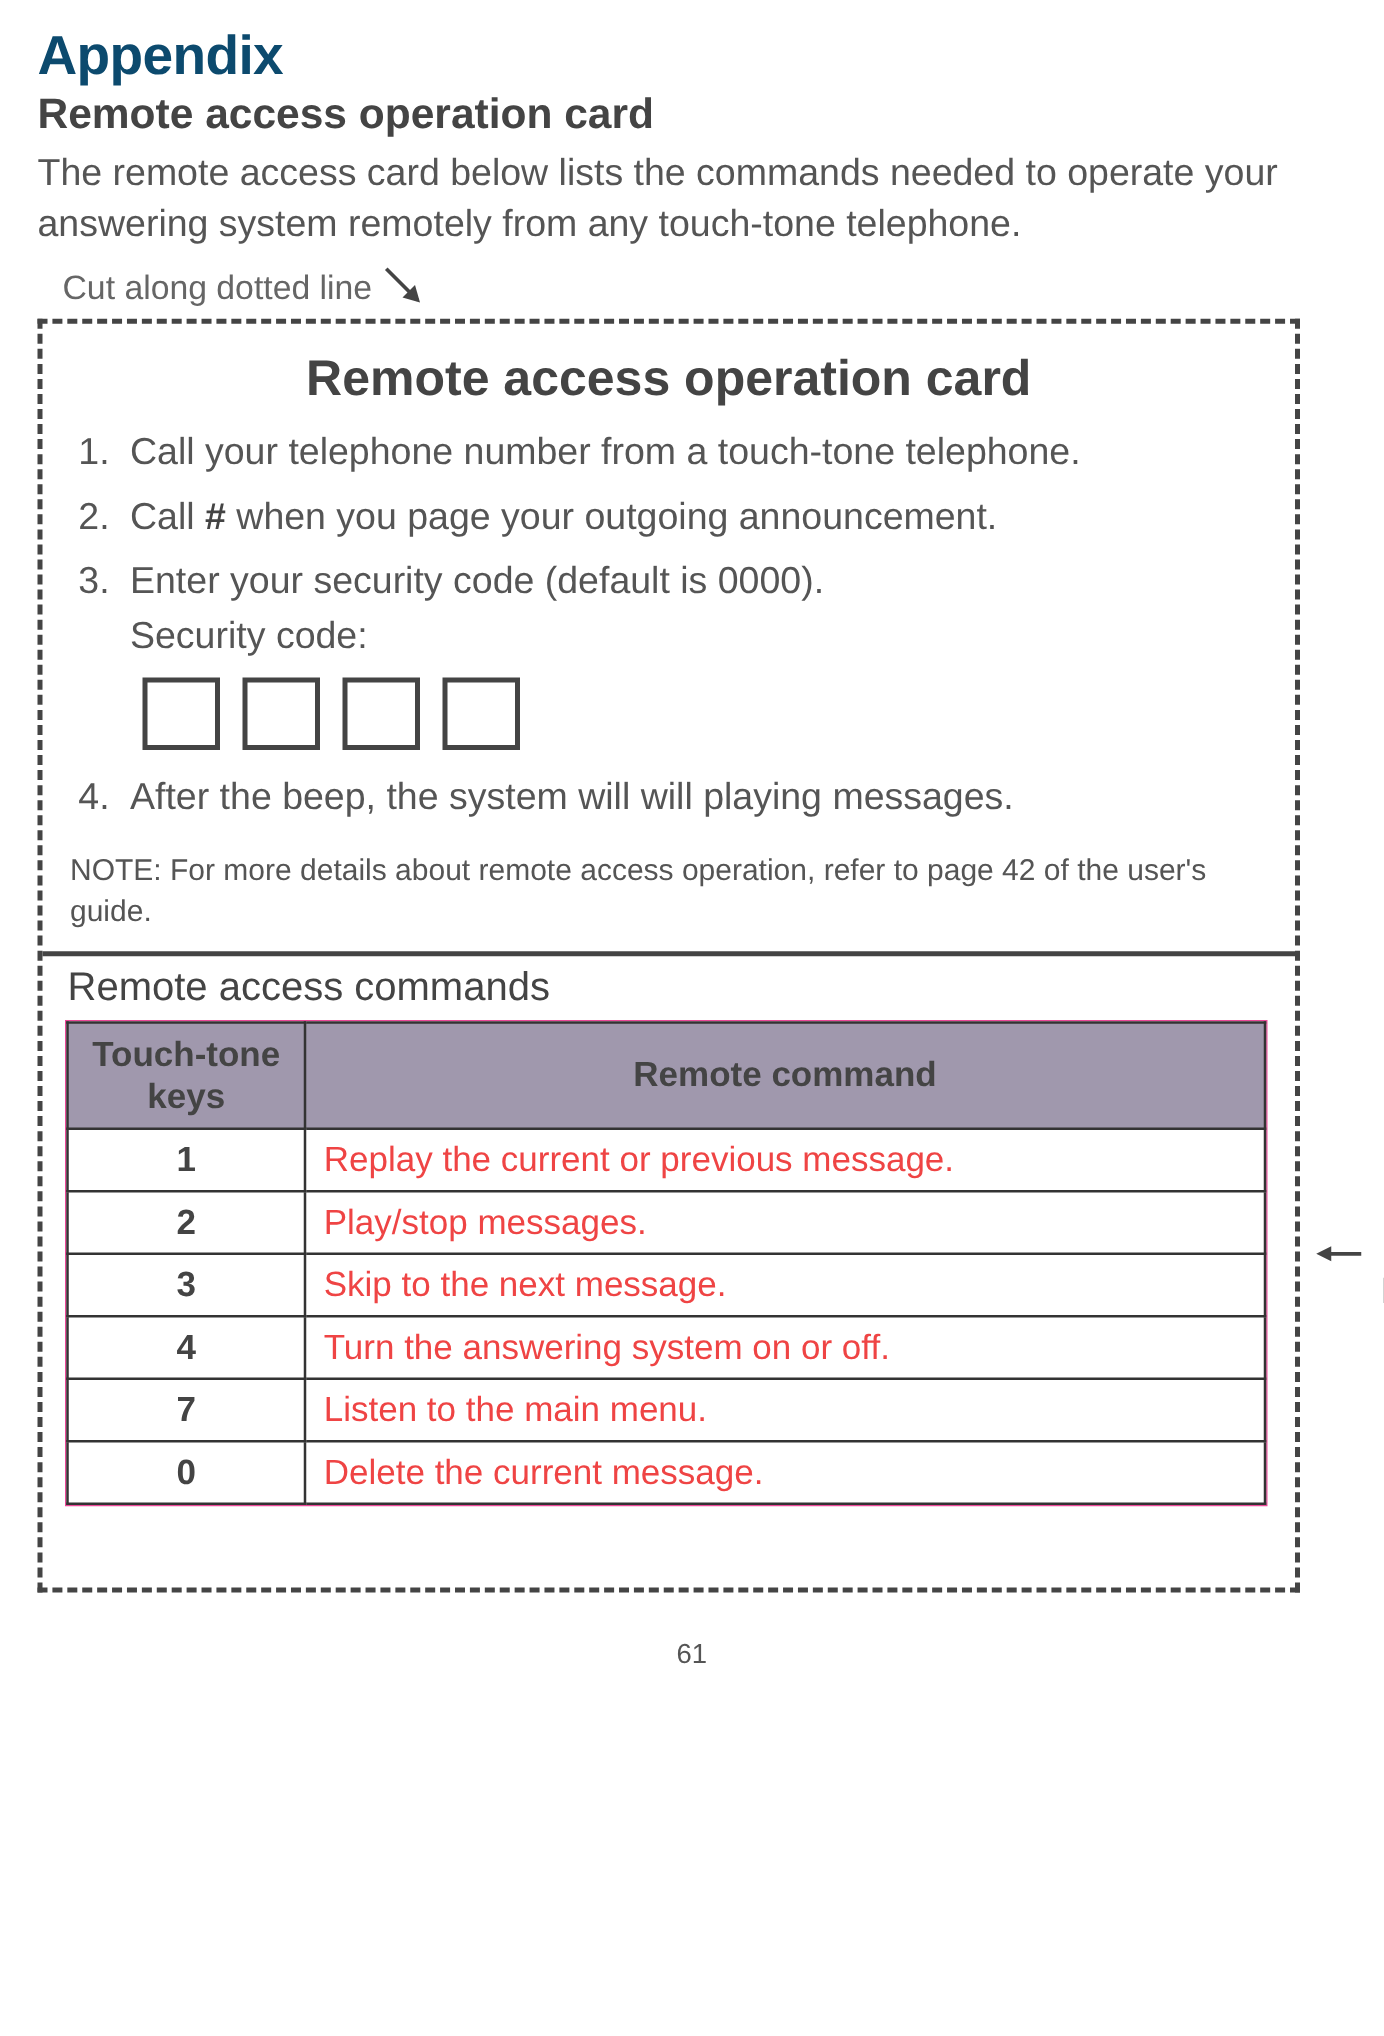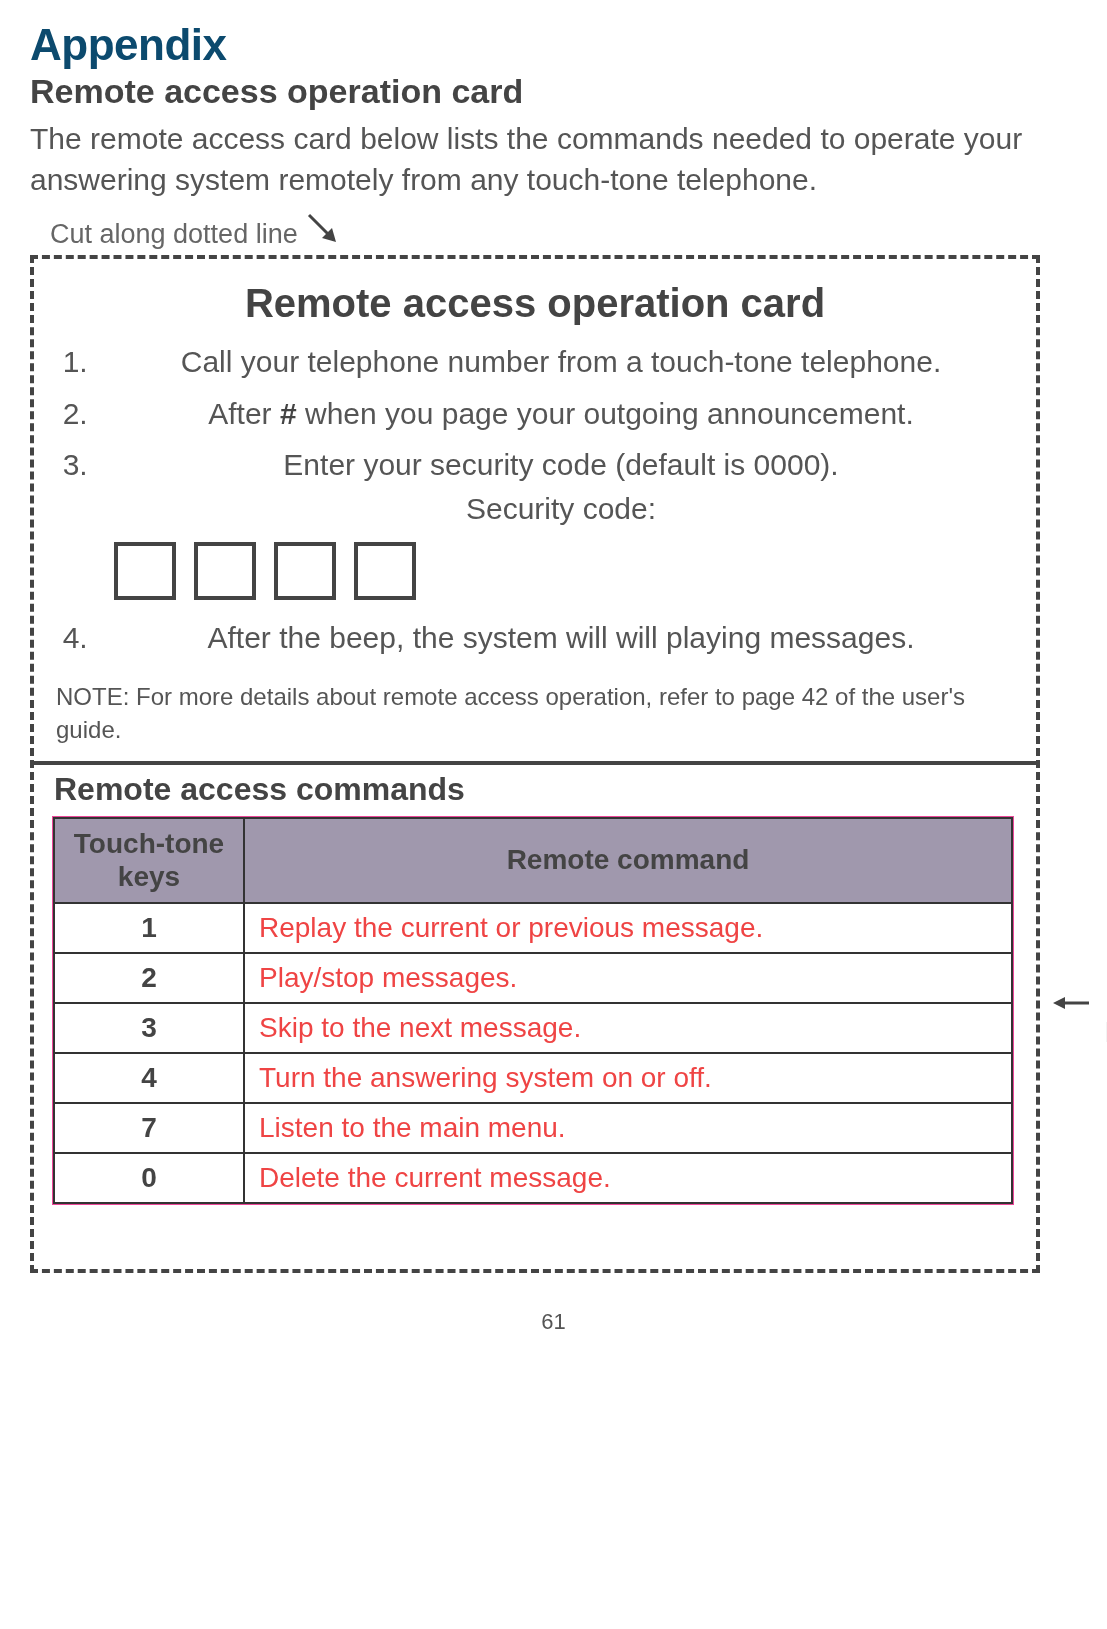--- a/index.html
+++ b/index.html
@@ -33,21 +33,21 @@
       line-height: 1.35;
       margin: 0 0 10px 0;
       color: #555;
     }
     .cut-along {
       font-size: 27px;
       color: #666;
       margin-left: 20px;
       margin-bottom: 5px;
       display: flex;
-      align-items: flex-end;
+      align-items: center;
       gap: 6px;
     }
     .arrow-down-right {
       display: inline-block;
       width: 40px;
       height: 40px;
     }
     .card-wrapper {
       position: relative;
     }
@@ -62,21 +62,20 @@
       font-weight: bold;
       margin: 8px 0 14px 0;
       color: #444;
     }
     ol {
       margin: 0 0 18px 0;
       padding-left: 44px;
       font-size: 30px;
       color: #555;
       line-height: 1.45;
-      text-align: center;
     }
     ol li {
       margin-bottom: 8px;
       padding-left: 8px;
     }
     .code-boxes {
       display: flex;
       gap: 18px;
       margin: 12px 0 16px 10px;
     }
@@ -90,21 +89,21 @@
       color: #555;
       line-height: 1.4;
       margin: 20px 0 14px 4px;
     }
     .fold-line {
       border-top: 4px solid #444;
       margin: 0 -18px 6px -18px;
     }
     .commands-title {
       font-size: 32px;
-      font-weight: bold;
+      font-weight: normal;
       color: #444;
       margin: 6px 0 8px 2px;
     }
     table {
       border-collapse: collapse;
       width: 960px;
       margin: 0 auto;
     }
     th, td {
       border: 2px solid #333;
@@ -177,21 +176,21 @@
 
   <div class="card-wrapper">
     <div class="card">
       <div class="card-title">Remote access operation card</div>
 
       <ol>
         <li>
           <span>Call your telephone number from a touch-tone telephone.</span>
         </li>
         <li>
-          <span>After </span><span class="bold">#</span><span> when you page your outgoing announcement.</span>
+          <span>Call </span><span class="bold">#</span><span> when you page your outgoing announcement.</span>
         </li>
         <li>
           <span>Enter your security code (default is 0000).</span><br>
           <span>Security code:</span>
           <div class="code-boxes">
             <div class="code-box"></div>
             <div class="code-box"></div>
             <div class="code-box"></div>
             <div class="code-box"></div>
           </div>

